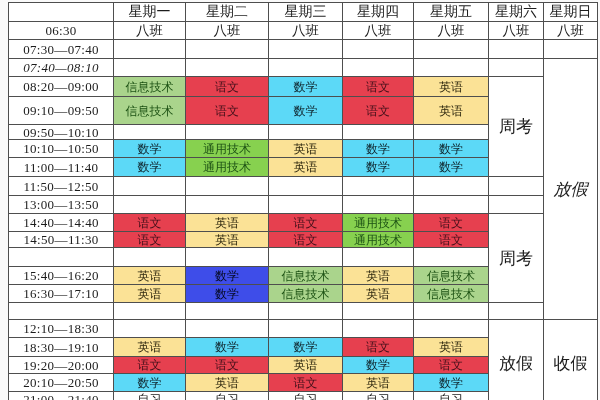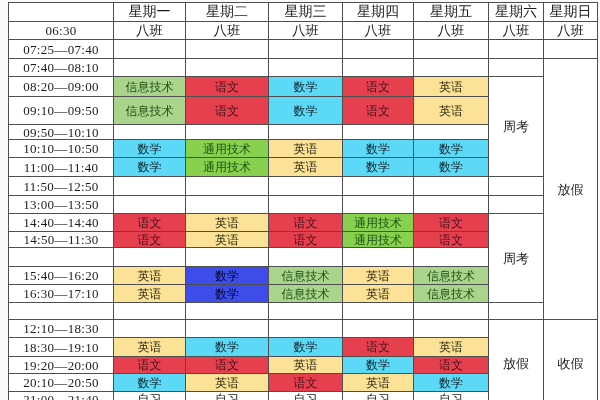--- a/index.html
+++ b/index.html
@@ -17,21 +17,21 @@
     border:1px solid #4e4e4e;
     padding:0;margin:0;
     text-align:center;vertical-align:middle;
     white-space:nowrap;overflow:hidden;
     color:#1c1c1c;font-size:13px;line-height:1;
   }
   td.k-day{font-size:14px;}
   td.k-class{font-size:13.5px;}
   td.k-time{font-size:13px;letter-spacing:0.3px;}
   td.k-subject{font-size:12px;}
-  td.k-merge{font-size:13px;}
+  td.k-merge{font-size:17px;}
 </style>
 </head>
 <body data-name="page">
 
 <table data-name="schedule-table">
   <colgroup>
     <col style="width:105px">
     <col style="width:72px">
     <col style="width:83px">
     <col style="width:74px">
@@ -55,30 +55,30 @@
         <td class="k-time" data-name="time-slot">06:30</td>
         <td class="k-class" data-name="class-header">八班</td>
         <td class="k-class" data-name="class-header">八班</td>
         <td class="k-class" data-name="class-header">八班</td>
         <td class="k-class" data-name="class-header">八班</td>
         <td class="k-class" data-name="class-header">八班</td>
         <td class="k-class" data-name="class-header">八班</td>
         <td class="k-class" data-name="class-header">八班</td>
       </tr>
       <tr data-name="schedule-row" style="height: 19px;">
-        <td class="k-time" data-name="time-slot">07:25—07:40</td>
-        <td class="k-empty" data-name="empty-cell"></td>
-        <td class="k-empty" data-name="empty-cell"></td>
-        <td class="k-empty" data-name="empty-cell"></td>
-        <td class="k-empty" data-name="empty-cell"></td>
-        <td class="k-empty" data-name="empty-cell"></td>
-        <td class="k-empty" data-name="empty-cell"></td>
-        <td class="k-empty" data-name="empty-cell"></td>
-      </tr>
-      <tr data-name="schedule-row" style="height: 18px;">
+        <td class="k-time" data-name="time-slot">07:30—07:40</td>
+        <td class="k-empty" data-name="empty-cell"></td>
+        <td class="k-empty" data-name="empty-cell"></td>
+        <td class="k-empty" data-name="empty-cell"></td>
+        <td class="k-empty" data-name="empty-cell"></td>
+        <td class="k-empty" data-name="empty-cell"></td>
+        <td class="k-empty" data-name="empty-cell"></td>
+        <td class="k-empty" data-name="empty-cell"></td>
+      </tr>
+      <tr data-name="schedule-row" style="height: 18px; font-style: italic;">
         <td class="k-time" data-name="time-slot">07:40—08:10</td>
         <td class="k-empty" data-name="empty-cell"></td>
         <td class="k-empty" data-name="empty-cell"></td>
         <td class="k-empty" data-name="empty-cell"></td>
         <td class="k-empty" data-name="empty-cell"></td>
         <td class="k-empty" data-name="empty-cell"></td>
         <td class="k-empty" data-name="empty-cell"></td>
         <td rowspan="14" class="k-merge" data-name="holiday-cell">放假</td>
       </tr>
       <tr data-name="schedule-row" style="height: 20px;">

